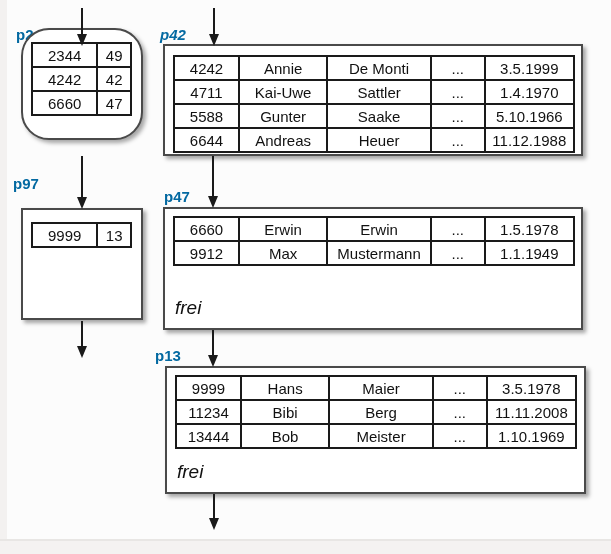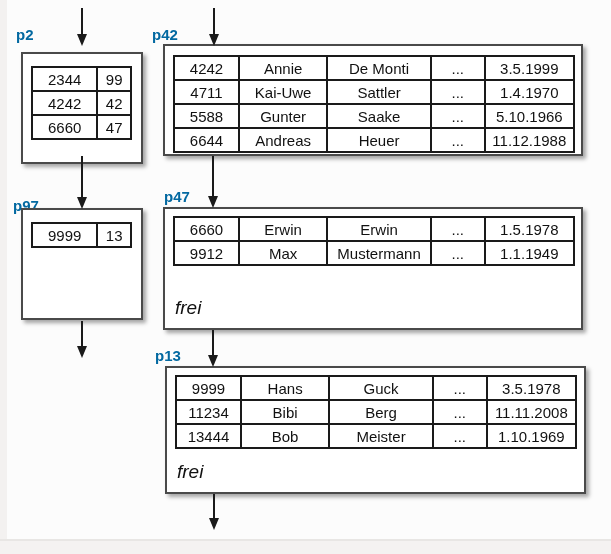--- a/index.html
+++ b/index.html
@@ -9,29 +9,29 @@
   .edge-bottom{position:absolute;left:0;top:539px;width:611px;height:15px;background:#f4f2f1;border-top:2px solid #e8e6e4;}
 
   .page-box{position:absolute;background:#fff;border:2px solid #4a4a4a;
             box-shadow:3px 3px 4px rgba(0,0,0,0.35);}
   .page-label{position:absolute;font-size:15px;font-weight:bold;color:#0369a1;line-height:15px;}
 
   table.rec{border-collapse:collapse;table-layout:fixed;position:absolute;background:#fff;}
   table.rec td{border:2px solid #1a1a1a;text-align:center;font-size:15px;
                height:22px;padding:0 2px;overflow:hidden;white-space:nowrap;}
 
-  .box-p2 {left:21px; top:52px;  width:118px;height:108px;}
+  .box-p2 {left:21px; top:28px;  width:118px;height:108px;border-radius:28px;}
   .box-p42{left:163px;top:44px;  width:416px;height:108px;}
   .box-p97{left:21px; top:208px; width:118px;height:108px;}
   .box-p47{left:163px;top:207px; width:416px;height:119px;}
   .box-p13{left:165px;top:366px; width:417px;height:124px;}
 
   .lbl-p2 {left:16px; top:27px;}
-  .lbl-p42{left:152px;top:27px;}
-  .lbl-p97{left:13px; top:198px;text-align:right;}
+  .lbl-p42{left:160px;top:27px;font-style:italic;}
+  .lbl-p97{left:13px; top:176px;text-align:right;}
   .lbl-p47{left:164px;top:189px;}
   .lbl-p13{left:155px;top:348px;}
 
   .tbl-small{left:8px;top:12px;width:101px;}
   .tbl-big{left:8px;top:9px;width:402px;}
   .tbl-big3{left:8px;top:7px;width:402px;}
 
   col.c-id{width:64px;}  col.c-val{width:33px;}
   col.b-id{width:64px;}  col.b-first{width:87px;} col.b-last{width:102px;}
   col.b-dots{width:53px;} col.b-date{width:88px;}
@@ -66,21 +66,21 @@
 
   <div class="page-box box-p2">
     <table class="rec tbl-small">
       <colgroup>
           <col class="c-id">
           <col class="c-val">
         </colgroup>
       <tbody>
           <tr>
         <td>2344</td>
-        <td>99</td>
+        <td>49</td>
       </tr>
       <tr>
         <td>4242</td>
         <td>42</td>
       </tr>
       <tr>
         <td>6660</td>
         <td>47</td>
       </tr>
     </tbody>
@@ -179,21 +179,21 @@
           <col class="b-id">
           <col class="b-first">
           <col class="b-last">
           <col class="b-dots">
           <col class="b-date">
         </colgroup>
       <tbody>
           <tr>
         <td>9999</td>
         <td>Hans</td>
-        <td>Guck</td>
+        <td>Maier</td>
         <td>...</td>
         <td>3.5.1978</td>
       </tr>
       <tr>
         <td>11234</td>
         <td>Bibi</td>
         <td>Berg</td>
         <td>...</td>
         <td>11.11.2008</td>
       </tr>

